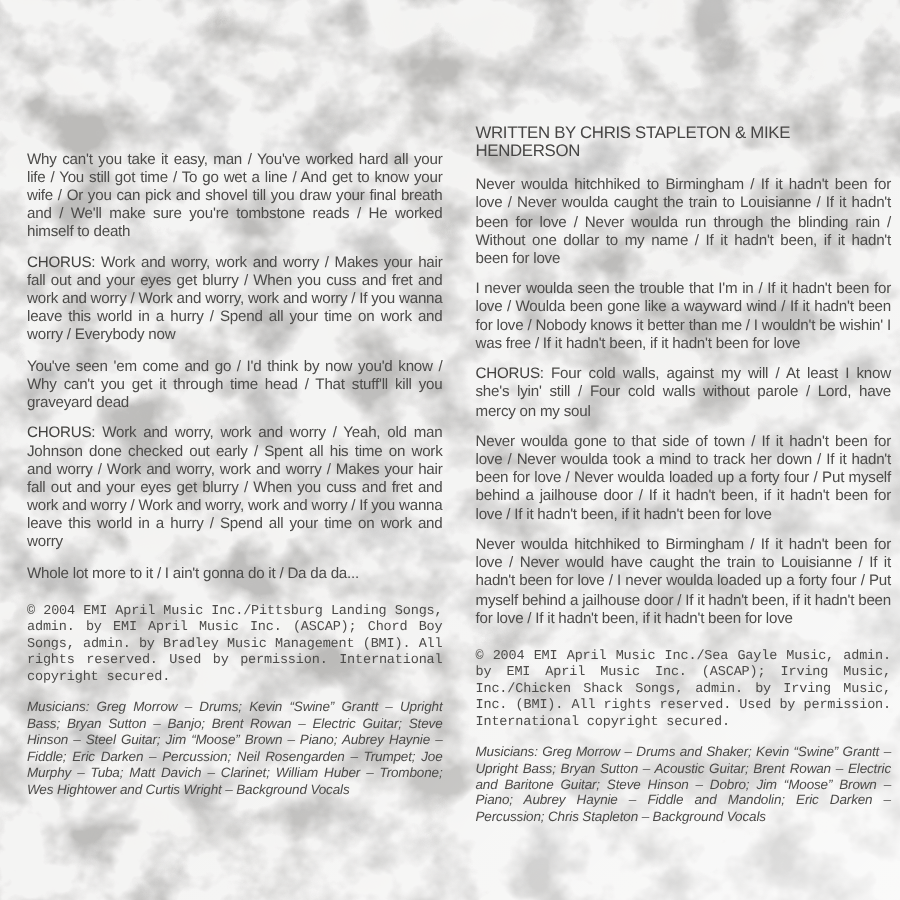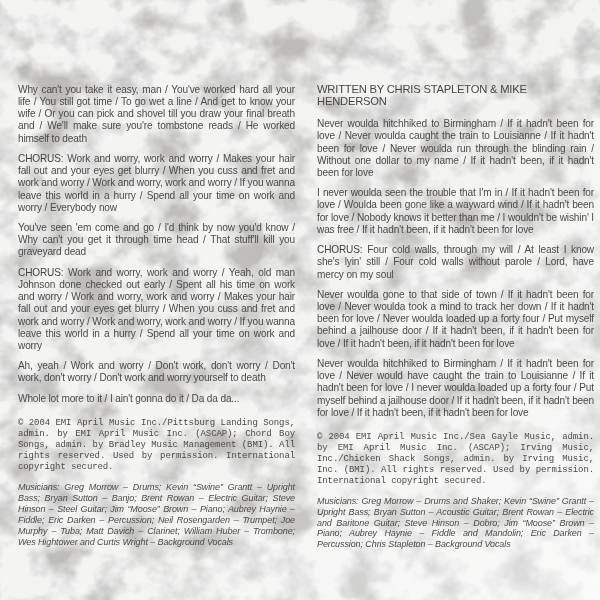--- a/index.html
+++ b/index.html
@@ -114,33 +114,32 @@
   </svg>
 
   <div class="content">
 
     <div class="col">
       <div class="lyrics">
         <p><strong class="lbl"></strong><span>Why can't you take it easy, man / You've worked hard all your life / You still got time / To go wet a line / And get to know your wife / Or you can pick and shovel till you draw your final breath and / We'll make sure you're tombstone reads / He worked himself to death</span></p>
         <p><strong class="lbl">CHORUS: </strong><span>Work and worry, work and worry / Makes your hair fall out and your eyes get blurry / When you cuss and fret and work and worry / Work and worry, work and worry / If you wanna leave this world in a hurry / Spend all your time on work and worry / Everybody now</span></p>
         <p><strong class="lbl"></strong><span>You've seen 'em come and go / I'd think by now you'd know / Why can't you get it through time head / That stuff'll kill you graveyard dead</span></p>
         <p><strong class="lbl">CHORUS: </strong><span>Work and worry, work and worry / Yeah, old man Johnson done checked out early / Spent all his time on work and worry / Work and worry, work and worry / Makes your hair fall out and your eyes get blurry / When you cuss and fret and work and worry / Work and worry, work and worry / If you wanna leave this world in a hurry / Spend all your time on work and worry</span></p>
-        <p><strong class="lbl"></strong><span>Ah, yeah / Work and worry / Don't work, don't worry / Don't work, don't worry / Don't work and worry yourself to death</span></p>
         <p><strong class="lbl"></strong><span>Whole lot more to it / I ain't gonna do it / Da da da...</span></p>
       </div>
       <p class="copyright">© 2004 EMI April Music Inc./Pittsburg Landing Songs, admin. by EMI April Music Inc. (ASCAP); Chord Boy Songs, admin. by Bradley Music Management (BMI). All rights reserved. Used by permission. International copyright secured.</p>
       <p class="musicians">Musicians: Greg Morrow – Drums; Kevin “Swine” Grantt – Upright Bass; Bryan Sutton – Banjo; Brent Rowan – Electric Guitar; Steve Hinson – Steel Guitar; Jim “Moose” Brown – Piano; Aubrey Haynie – Fiddle; Eric Darken – Percussion; Neil Rosengarden – Trumpet; Joe Murphy – Tuba; Matt Davich – Clarinet; William Huber – Trombone; Wes Hightower and Curtis Wright – Background Vocals</p>
     </div>
 
     <div class="col">
       <div class="written-by">WRITTEN BY CHRIS STAPLETON &amp; MIKE HENDERSON</div>
       <div class="lyrics">
         <p><strong class="lbl"></strong><span>Never woulda hitchhiked to Birmingham / If it hadn't been for love / Never woulda caught the train to Louisianne / If it hadn't been for love / Never woulda run through the blinding rain / Without one dollar to my name / If it hadn't been, if it hadn't been for love</span></p>
         <p><strong class="lbl"></strong><span>I never woulda seen the trouble that I'm in / If it hadn't been for love / Woulda been gone like a wayward wind / If it hadn't been for love / Nobody knows it better than me / I wouldn't be wishin' I was free / If it hadn't been, if it hadn't been for love</span></p>
-        <p><strong class="lbl">CHORUS: </strong><span>Four cold walls, through my will / At least I know she's lyin' still / Four cold walls without parole / Lord, have mercy on my soul</span></p>
+        <p><strong class="lbl">CHORUS: </strong><span>Four cold walls, against my will / At least I know she's lyin' still / Four cold walls without parole / Lord, have mercy on my soul</span></p>
         <p><strong class="lbl"></strong><span>Never woulda gone to that side of town / If it hadn't been for love / Never woulda took a mind to track her down / If it hadn't been for love / Never woulda loaded up a forty four / Put myself behind a jailhouse door / If it hadn't been, if it hadn't been for love / If it hadn't been, if it hadn't been for love</span></p>
         <p><strong class="lbl"></strong><span>Never woulda hitchhiked to Birmingham / If it hadn't been for love / Never would have caught the train to Louisianne / If it hadn't been for love / I never woulda loaded up a forty four / Put myself behind a jailhouse door / If it hadn't been, if it hadn't been for love / If it hadn't been, if it hadn't been for love</span></p>
       </div>
       <p class="copyright">© 2004 EMI April Music Inc./Sea Gayle Music, admin. by EMI April Music Inc. (ASCAP); Irving Music, Inc./Chicken Shack Songs, admin. by Irving Music, Inc. (BMI). All rights reserved. Used by permission. International copyright secured.</p>
       <p class="musicians">Musicians: Greg Morrow – Drums and Shaker; Kevin “Swine” Grantt – Upright Bass; Bryan Sutton – Acoustic Guitar; Brent Rowan – Electric and Baritone Guitar; Steve Hinson – Dobro; Jim “Moose” Brown – Piano; Aubrey Haynie – Fiddle and Mandolin; Eric Darken – Percussion; Chris Stapleton – Background Vocals</p>
     </div>
 
   </div>
 </div>
 

